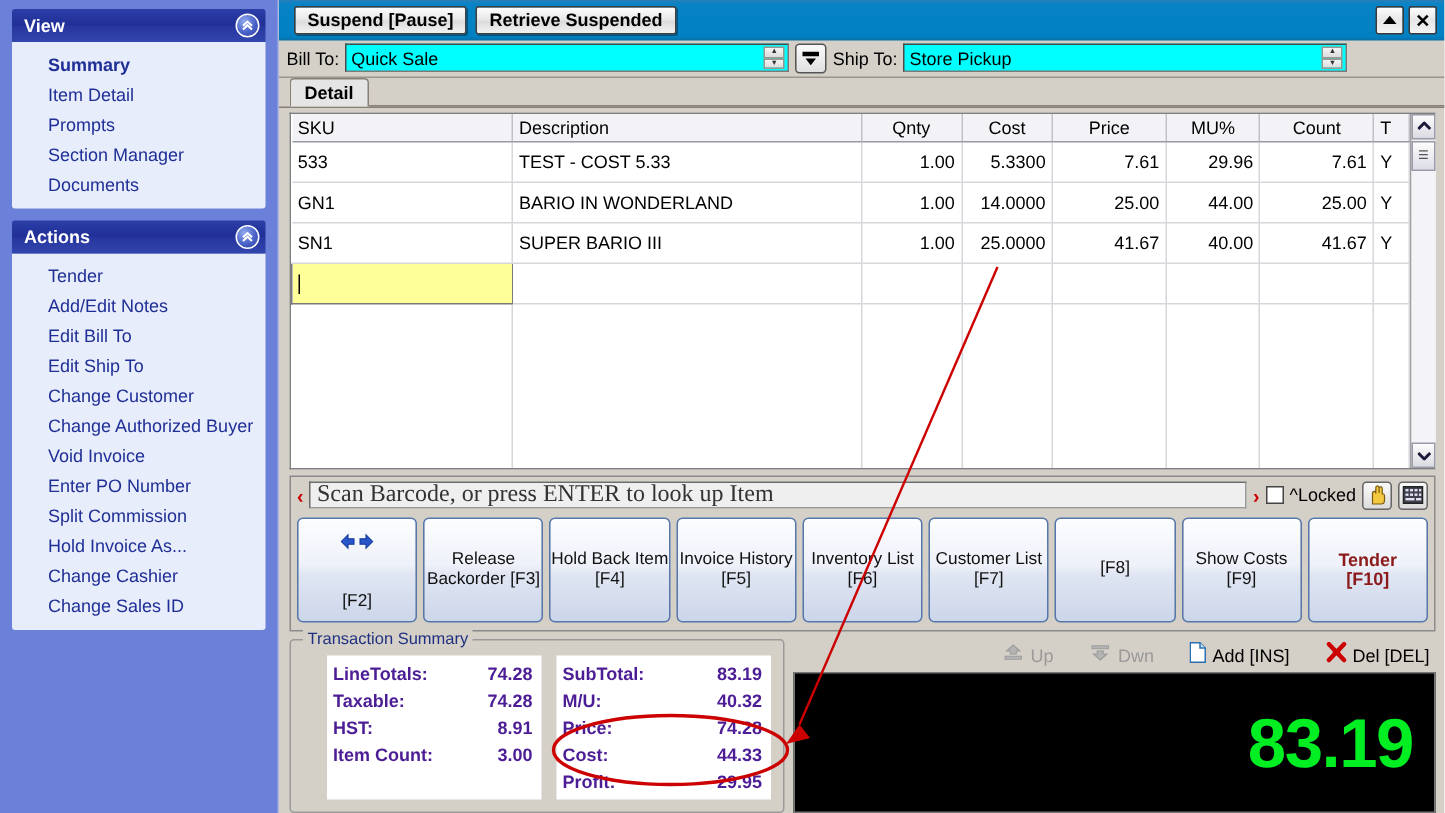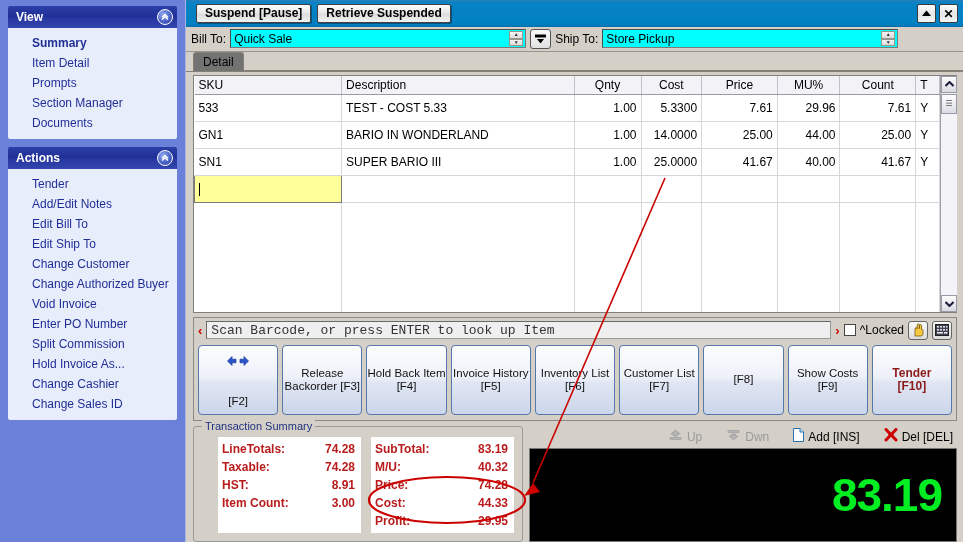--- a/index.html
+++ b/index.html
@@ -156,25 +156,25 @@
     height: 21px;
     background: #d4d0c8;
     display: flex;
     align-items: flex-end;
     padding-left: 7px;
     border-bottom: 1px solid #868076;
   }
   .tab {
     height: 19px;
     padding: 0 9px;
-    background: #737373;
+    background: #e5e5e5;
     border: 1px solid #868076;
     border-bottom: none;
     border-radius: 3px 3px 0 0;
-    font-size: 12px; font-weight: normal;
+    font-size: 12px; font-weight: bold;
     display:flex; align-items:center;
     cursor: pointer;
   }
   .tab-rest { flex:1; border-bottom: 1px solid #868076; height: 19px; }
 
   
   #gridwrap {
     margin: 3px 6px 0 7px;
     background: #ffffff;
     border: 1px solid #808080;
@@ -249,22 +249,22 @@
     border: 1px solid #8a8a8a;
     padding: 3px 4px 5px 4px;
   }
   #scanrow { display:flex; align-items:center; gap:4px; height: 19px; }
   .chev { color:#c00; font-weight:bold; font-size:13px; cursor:pointer; }
   #scaninput {
     flex: 1; height: 18px;
     background: #efefef;
     border: 1px solid #999;
     border-top-color:#6a6a6a; border-left-color:#6a6a6a;
-    font-family: Liberation Mono, monospace;
-    font-size: 13px;
+    font-family: Liberation Serif, serif;
+    font-size: 16px;
     color: #333;
     display:flex; align-items:center;
     padding-left: 4px;
     cursor: text;
   }
   .chk {
     width: 12px; height: 12px;
     background:#fff; border:1px solid #444;
     cursor:pointer;
   }
@@ -311,21 +311,21 @@
   }
   .sumcols { display:flex; gap: 10px; }
   .sumbox {
     background: #ffffff;
     padding: 3px 6px 3px 4px;
     flex: 1;
   }
   .sumrow {
     display:flex; justify-content: space-between;
     font-size: 12px; font-weight: bold;
-    line-height: 18px; color:#b91c1c;
+    line-height: 18px; color:#4c1d95;
     gap: 22px;
   }
   #rightbottom { flex:1; display:flex; flex-direction:column; }
   #iconrow {
     display:flex; justify-content:flex-end; align-items:center;
     gap: 24px; height: 22px; font-size: 12px;
     padding-right: 4px;
   }
   .ic { display:flex; align-items:center; gap:4px; cursor:pointer; }
   .ic.disabled { color:#9a9a9a; cursor:default; }

